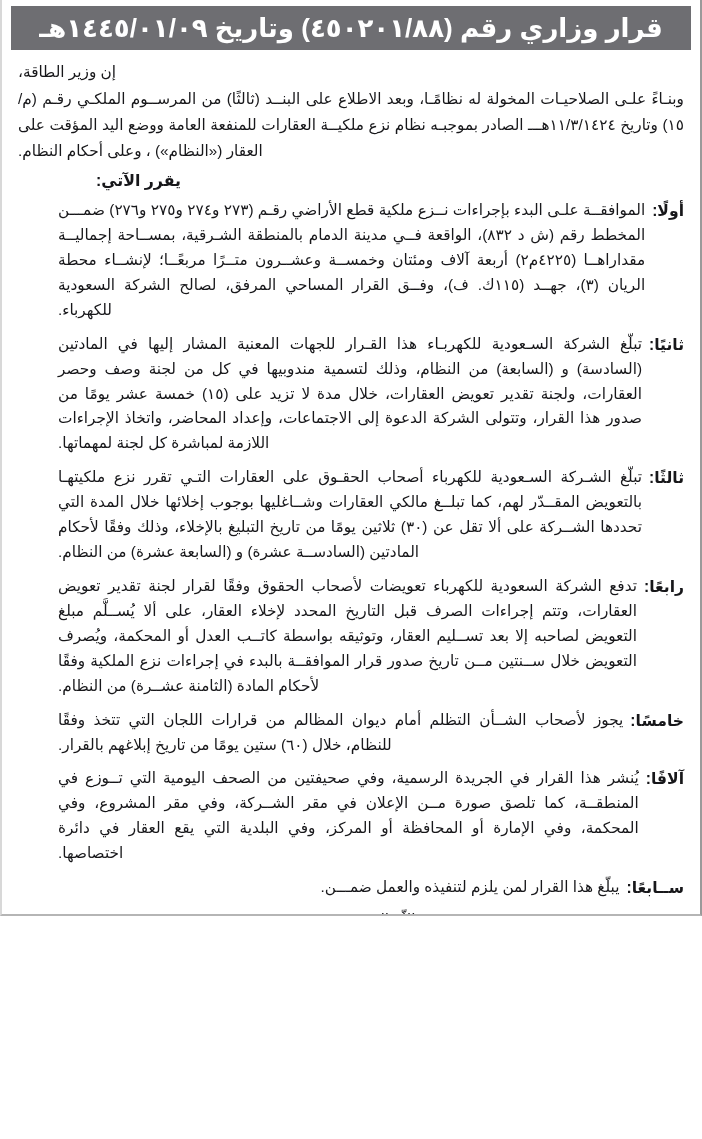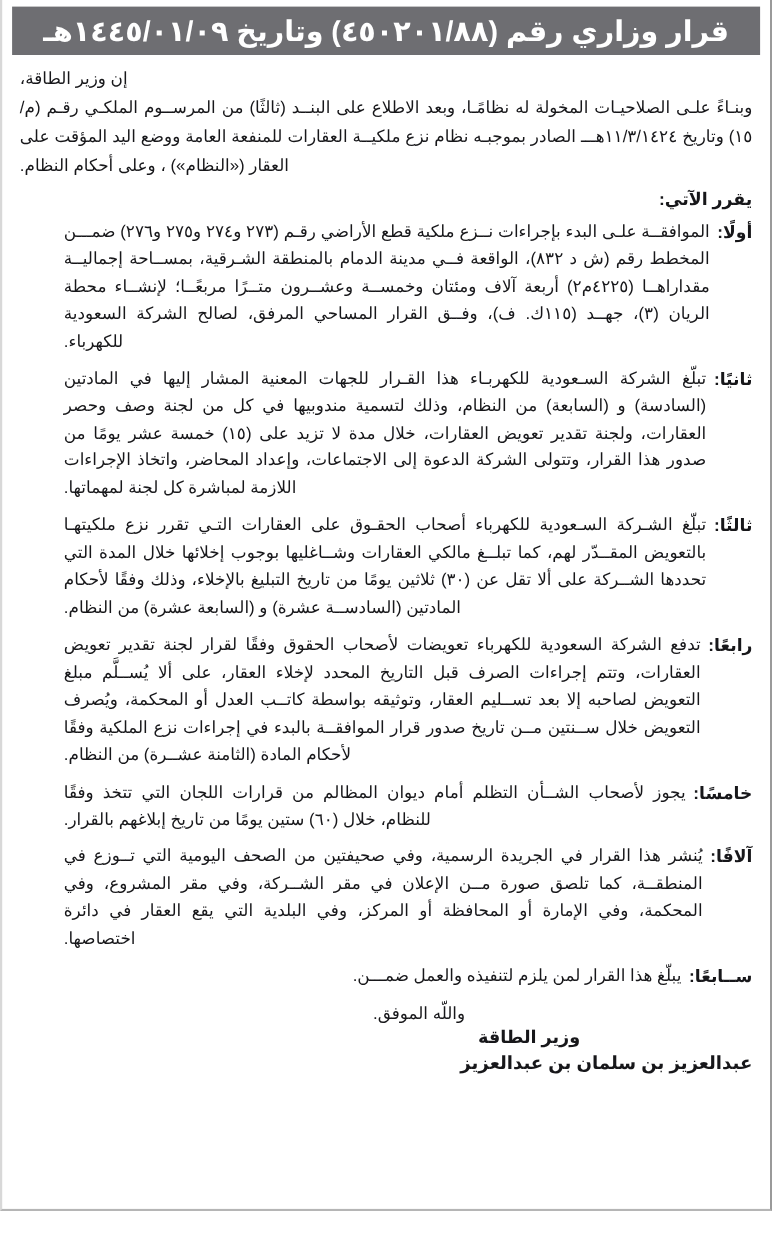--- a/index.html
+++ b/index.html
@@ -8,21 +8,21 @@
     padding: 0;
     background: #ffffff;
   }
   body {
     font-family: "Liberation Sans", "DejaVu Sans", sans-serif;
     -webkit-font-smoothing: antialiased;
   }
   #page {
     position: relative;
     width: 702px;
-    height: 1101px;
+    height: 916px;
     box-sizing: border-box;
     background: #ffffff;
     overflow: hidden;
     border-right: 2px solid #9a9a9a;
     border-left: 2px solid #d8d8d8;
     border-bottom: 2px solid #b5b5b5;
   }
 
   
   .header-bar {
@@ -63,21 +63,21 @@
 
   .preamble {
     margin: 0 0 8px 0;
     text-align: justify;
     text-align-last: left;
     font-size: 15.3px;
     line-height: 1.67;
   }
 
   .decides-line {
-    text-align: right;
+    text-align: left;
     font-weight: bold;
     font-size: 15.8px;
     margin: 6px 0 8px 0;
     padding-left: 78px;
     box-sizing: border-box;
   }
 
   
   .clause {
     display: flex;

